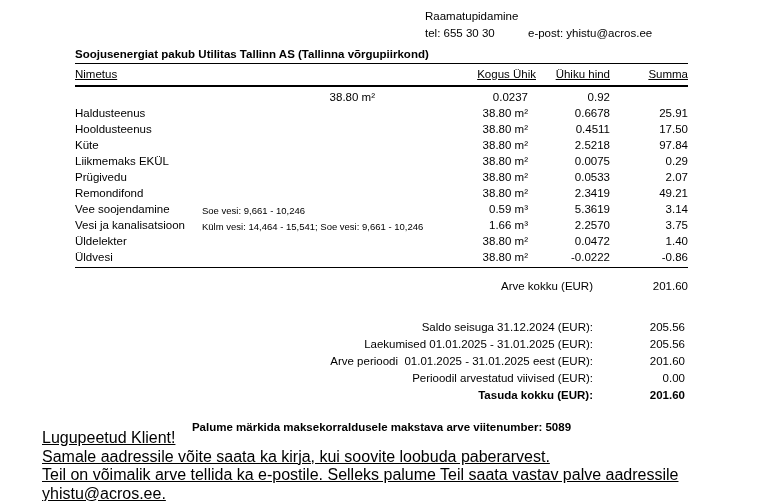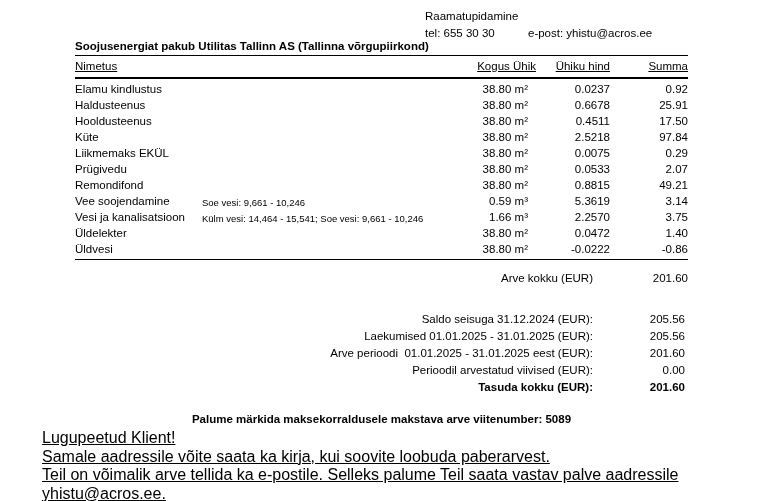--- a/index.html
+++ b/index.html
@@ -11,21 +11,21 @@
     color: #000;
     overflow: hidden;
   }
   .contact {
     position: absolute; left: 425px; top: 8px;
     font-size: 11.5px; line-height: 17px;
   }
   .contact-row2 { display: flex; }
   .contact-tel { width: 103px; }
   .content {
-    position: absolute; left: 75px; top: 40px; width: 613px;
+    position: absolute; left: 75px; top: 48px; width: 613px;
   }
   .doc-title {
     font-weight: bold; font-size: 11.5px; line-height: 13px;
     padding-bottom: 2px;
     border-bottom: 1px solid #000;
   }
   .thead {
     display: grid; grid-template-columns: 300px 153px 82px 78px;
     padding: 3px 0 4px 0; border-bottom: 2px solid #000;
     font-size: 11.5px; line-height: 14px; text-decoration: underline;
@@ -78,24 +78,20 @@
 
   <div class="thead">
     <div>Nimetus</div>
     <div class="c-qty h-qty">Kogus Ühik</div>
     <div class="c-price">Ühiku hind</div>
     <div class="c-sum">Summa</div>
   </div>
 
   <div class="rows">
       <div class="row">
-      <div class="c-name">
-        <span>Elamu kindlustus</span>
-        <span class="note"></span>
-      </div>
       <div class="c-qty">38.80 m²</div>
       <div class="c-price">0.0237</div>
       <div class="c-sum">0.92</div>
     </div>
       <div class="row">
       <div class="c-name">
         <span>Haldusteenus</span>
         <span class="note"></span>
       </div>
       <div class="c-qty">38.80 m²</div>
@@ -137,21 +133,21 @@
       <div class="c-qty">38.80 m²</div>
       <div class="c-price">0.0533</div>
       <div class="c-sum">2.07</div>
     </div>
       <div class="row">
       <div class="c-name">
         <span>Remondifond</span>
         <span class="note"></span>
       </div>
       <div class="c-qty">38.80 m²</div>
-      <div class="c-price">0.8815</div>
+      <div class="c-price">2.3419</div>
       <div class="c-sum">49.21</div>
     </div>
       <div class="row">
       <div class="c-name">
         <span>Vee soojendamine</span>
         <span class="note">Soe vesi: 9,661 - 10,246</span>
       </div>
       <div class="c-qty">0.59 m³</div>
       <div class="c-price">5.3619</div>
       <div class="c-sum">3.14</div>

